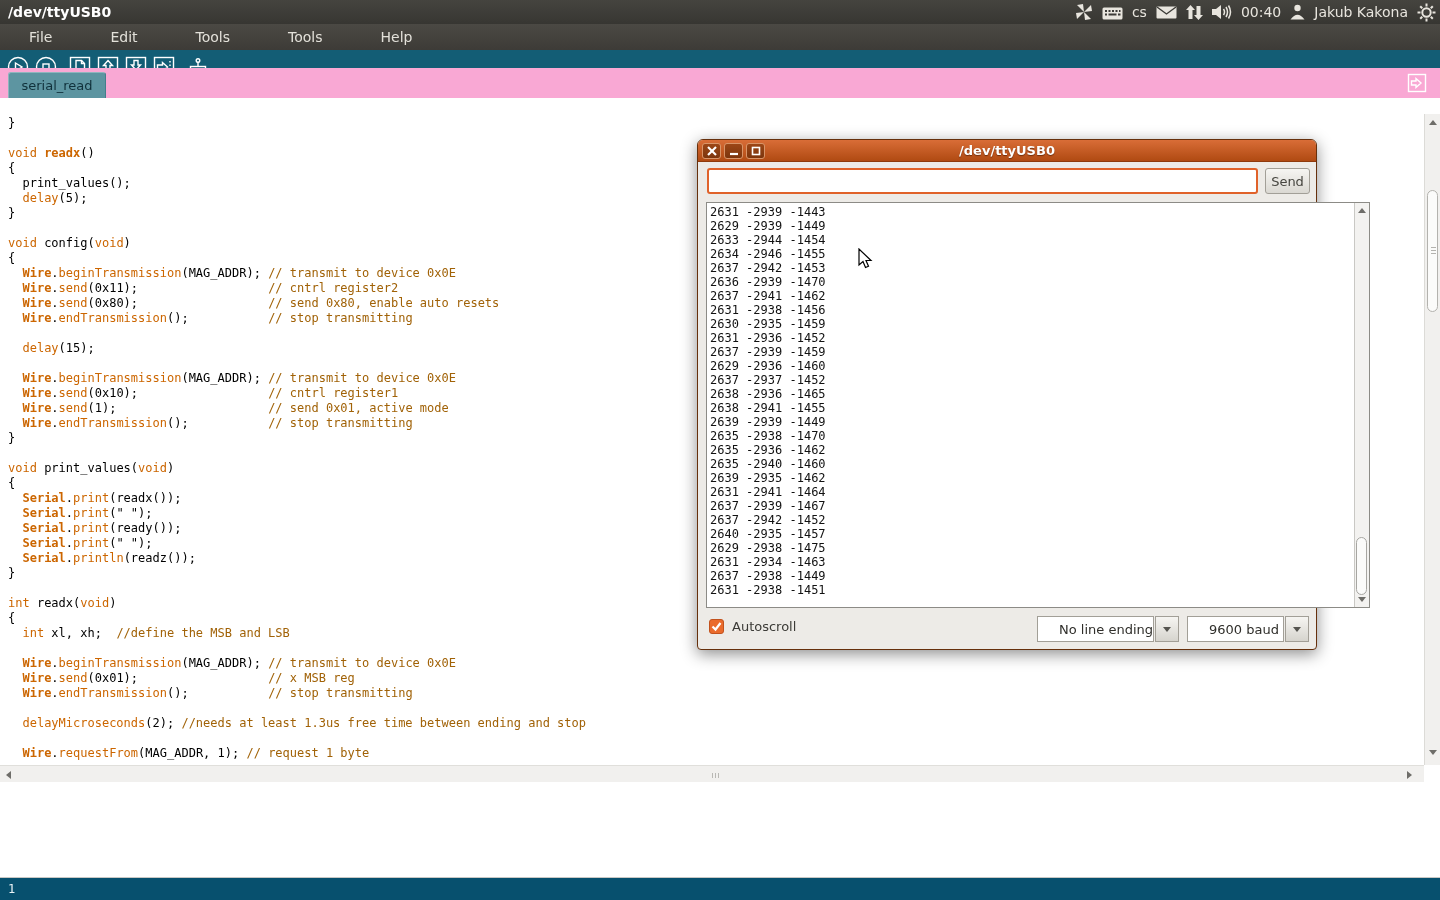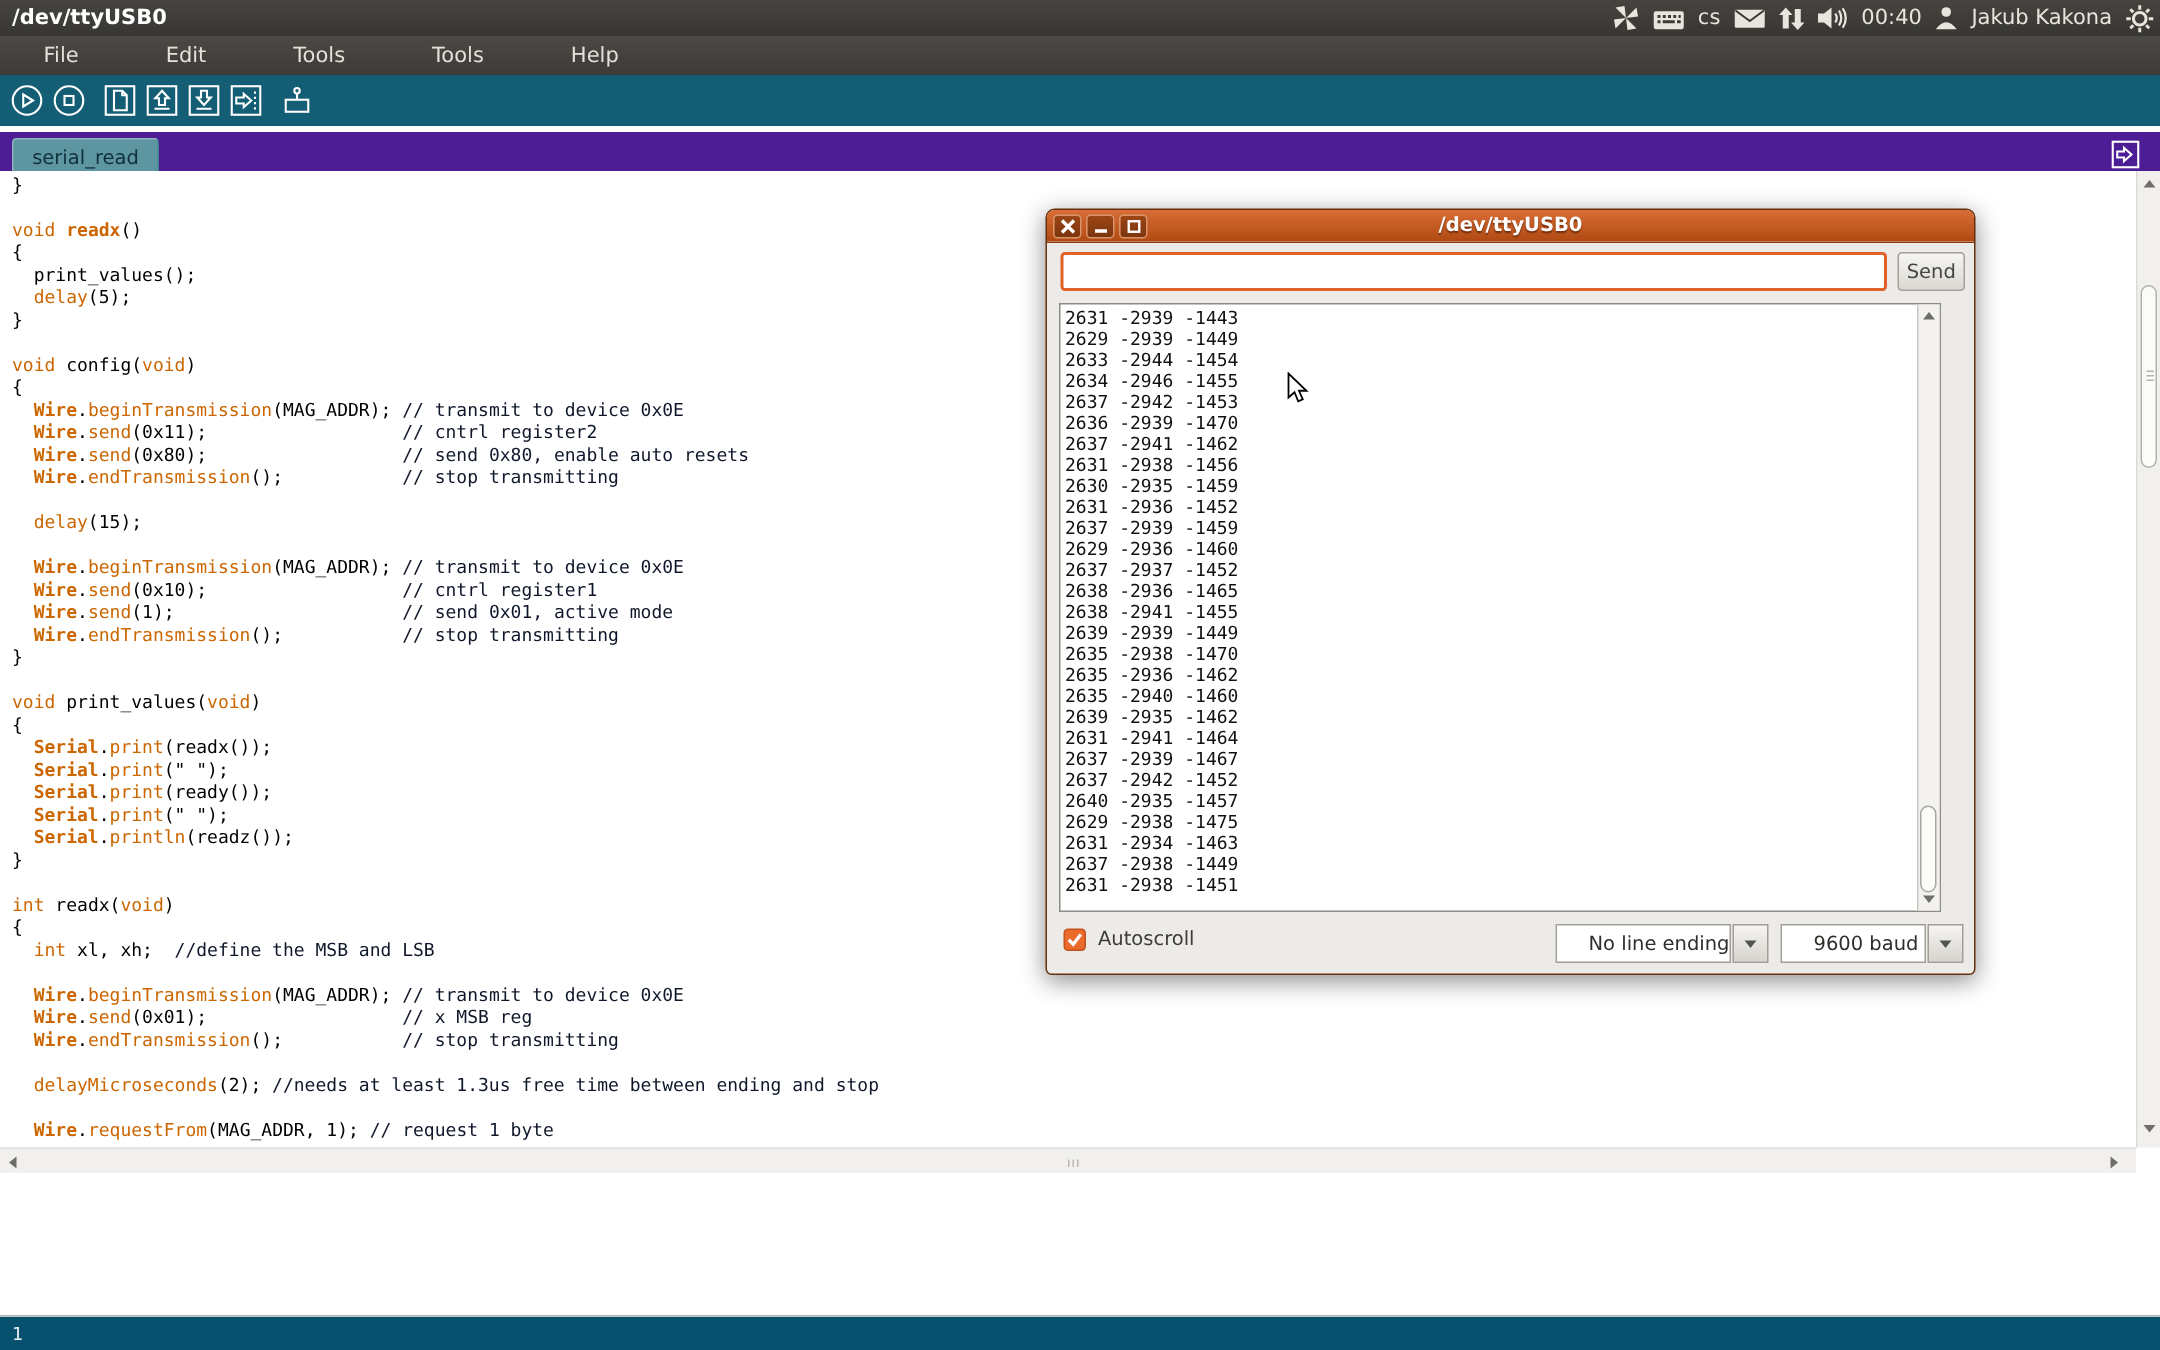--- a/index.html
+++ b/index.html
@@ -21,35 +21,35 @@
   .menu-item { color:#e3e1da; font-size:14px; padding:4px 29px; cursor:default; }
 
   
   .toolbar { position:absolute; left:0; top:50px; width:1440px; height:34px;
              background:#135d75; display:flex; align-items:center; }
   .tb-btn { width:26px; height:26px; margin-left:2px; display:flex; align-items:center; justify-content:center; }
   .tb-btn:first-child { margin-left:5px; }
   .tb-gap { width:6px; }
 
   
-  .tabbar { position:absolute; left:0; top:88px; width:1440px; height:30px; background:#4c1d95; }
+  .tabbar { position:absolute; left:0; top:68px; width:1440px; height:30px; background:#f9a8d4; }
   .tab-active { position:absolute; left:8px; bottom:0; width:98px; height:26px;
                 background:#5d95a1; border-top:1px solid #8fb5bd; border-left:1px solid #8fb5bd;
                 border-right:1px solid #437f8c; border-radius:3px 3px 0 0;
                 color:#10313b; font-size:13px; display:flex; align-items:center; justify-content:center; }
   .tab-menu-btn { position:absolute; right:12px; top:4px; width:22px; height:22px; }
 
   
   .editor { position:absolute; left:0; top:114px; width:1424px; height:651px; background:#ffffff; overflow:hidden; }
   .code { position:absolute; left:8px; top:2px; font-family:"DejaVu Sans Mono","Liberation Mono",monospace;
           font-size:12px; line-height:15px; color:#000; white-space:pre; }
   .tok-k { color:#cc6600; }
   .tok-o { color:#cc6600; }
   .tok-b { color:#cc6600; font-weight:bold; }
-  .tok-c { color:#0f172a; }
+  .tok-c { color:#a16207; }
 
   
   .vscroll { position:absolute; right:0; top:114px; width:16px; height:651px; background:#f1f0ee; border-left:1px solid #dcdbd7; }
   .vthumb { position:absolute; left:2px; top:76px; width:11px; height:122px; background:#fbfbfa;
             border:1px solid #b3b2ae; border-radius:7px; }
   .grip-v { position:absolute; left:3px; top:56px; width:5px; height:1px; background:#b3b2ae; box-shadow:0 3px 0 #b3b2ae, 0 6px 0 #b3b2ae; }
   .hscroll { position:absolute; left:0; top:765px; width:1424px; height:17px; background:#f1f0ee; border-top:1px solid #e0dfdb; }
   .grip-h { position:absolute; left:712px; top:7px; width:1px; height:5px; background:#b9b8b4; box-shadow:3px 0 0 #b9b8b4, 6px 0 0 #b9b8b4; }
   .arrow { width:0; height:0; position:absolute; }
   .a-up    { border-left:4px solid transparent; border-right:4px solid transparent; border-bottom:5px solid #6e6d69; }
@@ -79,21 +79,21 @@
               font-size:13px; text-shadow:0 1px 1px rgba(60,20,0,0.6); }
   .wbtns { display:flex; gap:3px; margin-left:4px; z-index:2; }
   .wbtn { width:19px; height:16px; background:linear-gradient(#9c4616,#7c350d); border:1px solid #d89468;
           border-radius:3px; display:flex; align-items:center; justify-content:center; }
   .sm-input { position:absolute; left:9px; top:28px; width:551px; height:26px; background:#fff;
               border:2px solid #e0622a; border-radius:3px; font-size:13px; padding:0 5px;
               font-family:"DejaVu Sans","Liberation Sans",sans-serif; outline:none; }
   .sm-send { position:absolute; left:567px; top:28px; width:45px; height:26px;
              background:linear-gradient(#f6f5f2,#dad8d2); border:1px solid #a29f97; border-radius:3px;
              font-size:13px; color:#46453f; display:flex; align-items:center; justify-content:center; }
-  .sm-output-box { position:absolute; left:8px; top:62px; width:588px; height:406px; background:#ffffff;
+  .sm-output-box { position:absolute; left:8px; top:62px; width:664px; height:406px; background:#ffffff;
                    border:1px solid #8c8b86; }
   .sm-output { position:absolute; left:3px; top:2px; font-family:"DejaVu Sans Mono","Liberation Mono",monospace;
                font-size:12px; line-height:14px; color:#111; white-space:pre; }
   .sm-vscroll { position:absolute; right:0; top:0; width:15px; height:100%; background:#f3f2f0; border-left:1px solid #c9c8c4; }
   .sm-vthumb { position:absolute; left:1px; top:334px; width:11px; height:58px; background:#fbfbfa;
                border:1px solid #a7a6a2; border-radius:6px; }
   .sm-bottom { position:absolute; left:0; top:476px; width:100%; height:35px; font-size:13px; color:#3c3b37; }
   .checkbox { position:absolute; left:11px; top:3px; width:15px; height:15px; background:#fff;
               border:1px solid #a29f97; border-radius:3px; }
   .checkbox.checked { background:#ea6b2c; border-color:#c2521d; }

